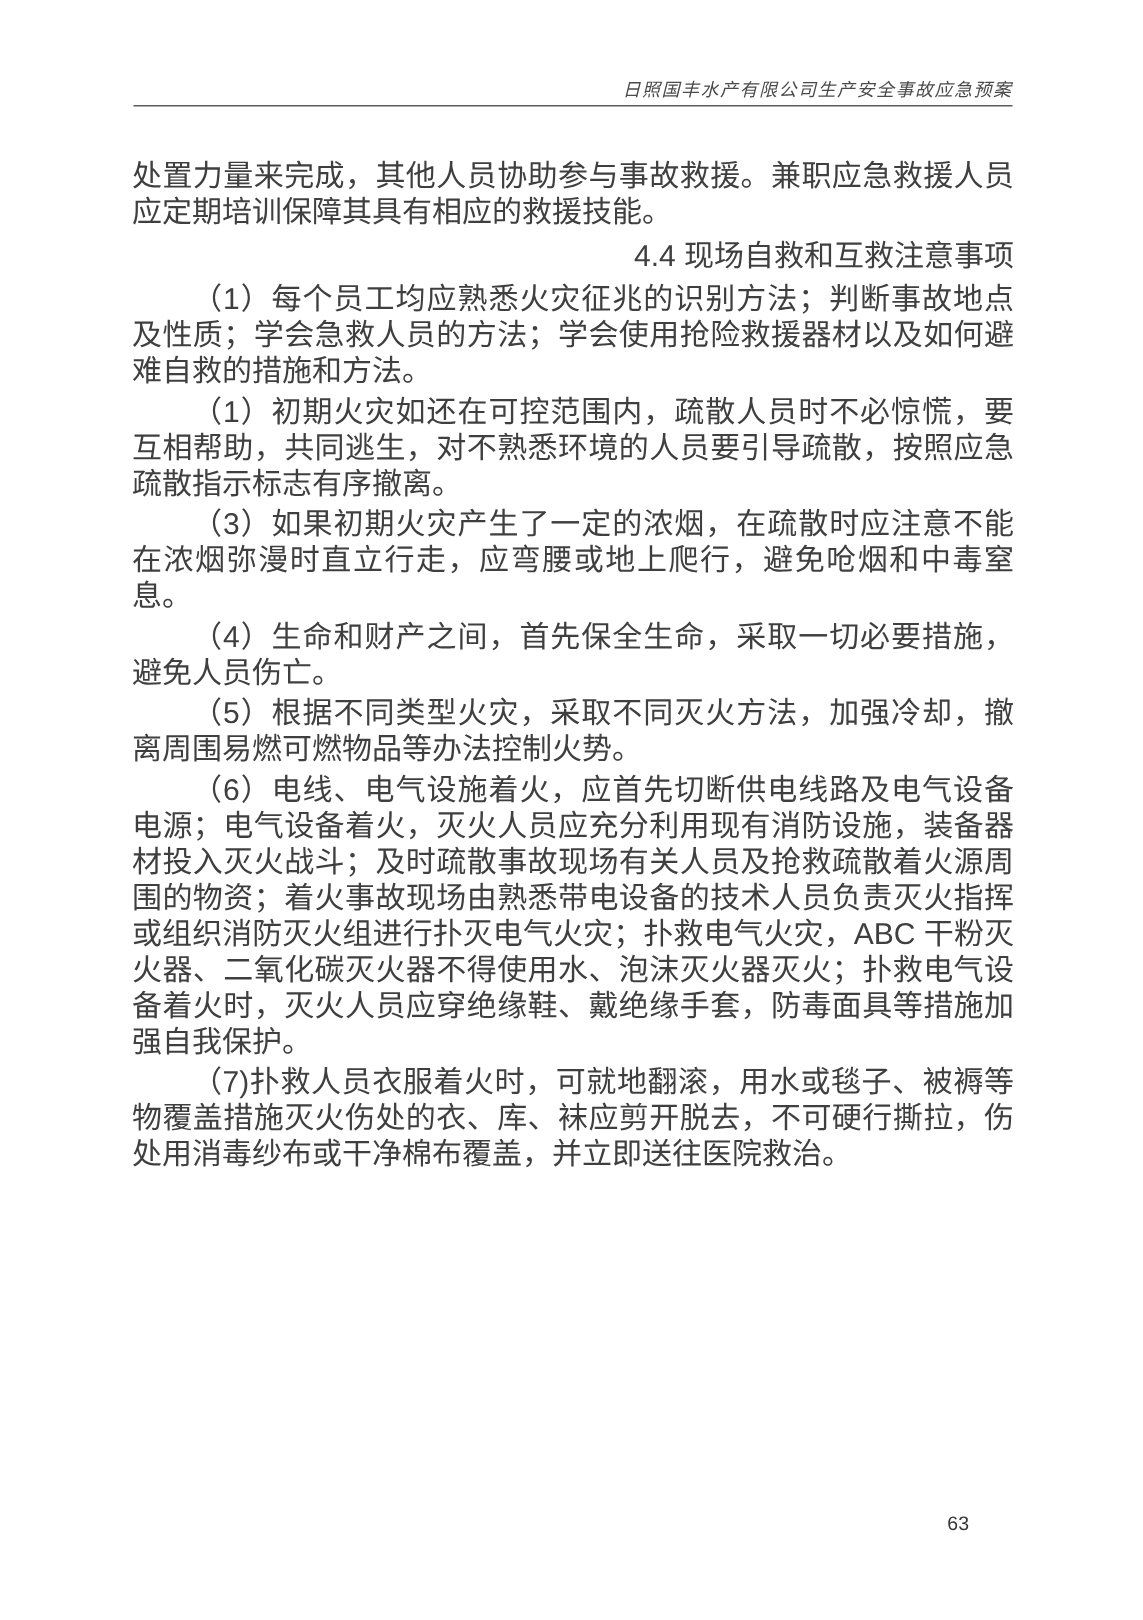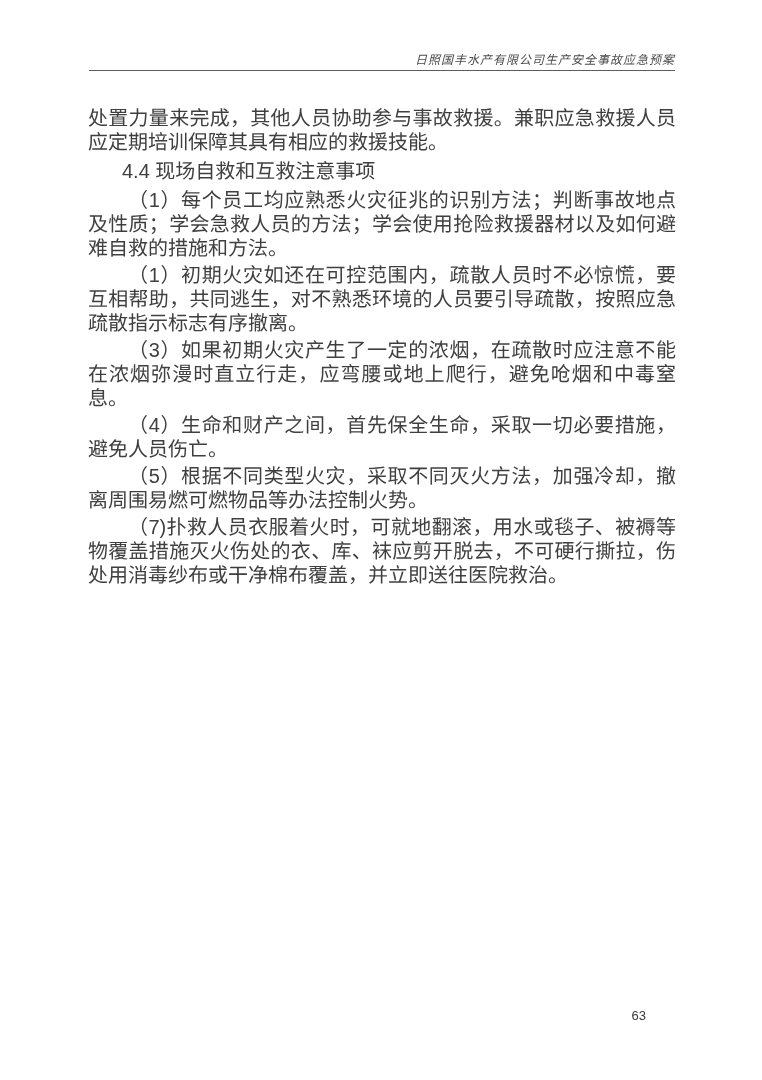--- a/index.html
+++ b/index.html
@@ -51,21 +51,21 @@
     text-indent: 2em;
   }
   .para.no-indent {
     text-indent: 0;
   }
   .heading {
     font-size: 20px;
     font-weight: 400;
     margin: 5px 0 5px 0;
     text-indent: 1.7em;
-    text-align: left;
+    text-align: right;
   }
   .page-number {
     position: absolute;
     right: 116px;
     top: 984px;
     font-size: 13px;
     color: #383838;
     margin-top: 24px;
   }
 </style>
@@ -87,19 +87,20 @@
     <p class="para">（1）每个员工均应熟悉火灾征兆的识别方法；判断事故地点及性质；学会急救人员的方法；学会使用抢险救援器材以及如何避难自救的措施和方法。</p>
 
     <p class="para">（1）初期火灾如还在可控范围内，疏散人员时不必惊慌，要互相帮助，共同逃生，对不熟悉环境的人员要引导疏散，按照应急疏散指示标志有序撤离。</p>
 
     <p class="para">（3）如果初期火灾产生了一定的浓烟，在疏散时应注意不能在浓烟弥漫时直立行走，应弯腰或地上爬行，避免呛烟和中毒窒息。</p>
 
     <p class="para">（4）生命和财产之间，首先保全生命，采取一切必要措施，避免人员伤亡。</p>
 
     <p class="para">（5）根据不同类型火灾，采取不同灭火方法，加强冷却，撤离周围易燃可燃物品等办法控制火势。</p>
 
+    <p class="para">（6）电线、电气设施着火，应首先切断供电线路及电气设备电源；电气设备着火，灭火人员应充分利用现有消防设施，装备器材投入灭火战斗；及时疏散事故现场有关人员及抢救疏散着火源周围的物资；着火事故现场由熟悉带电设备的技术人员负责灭火指挥或组织消防灭火组进行扑灭电气火灾；扑救电气火灾，ABC 干粉灭火器、二氧化碳灭火器不得使用水、泡沫灭火器灭火；扑救电气设备着火时，灭火人员应穿绝缘鞋、戴绝缘手套，防毒面具等措施加强自我保护。</p>
 
     <p class="para">（7)扑救人员衣服着火时，可就地翻滚，用水或毯子、被褥等物覆盖措施灭火伤处的衣、库、袜应剪开脱去，不可硬行撕拉，伤处用消毒纱布或干净棉布覆盖，并立即送往医院救治。</p>
   </div>
 
   <div class="page-number">63</div>
 
 </div>
 
 </body></html>

